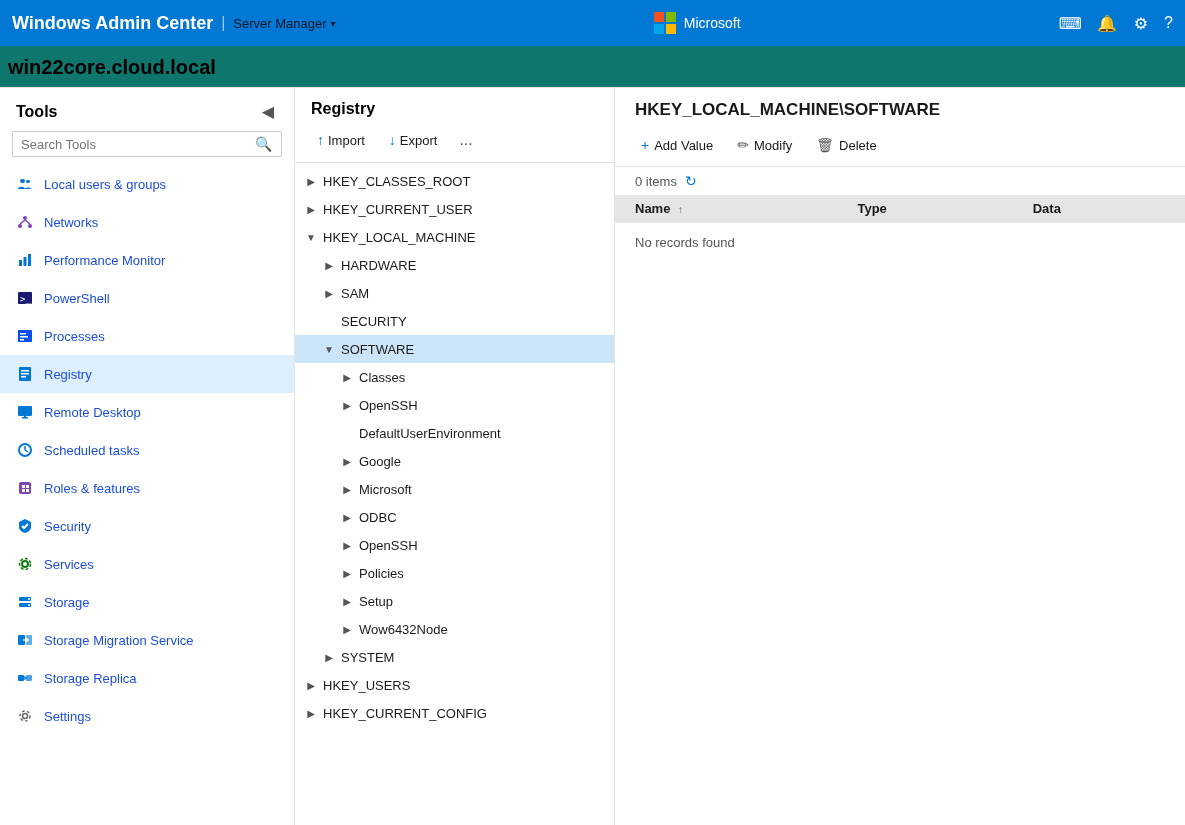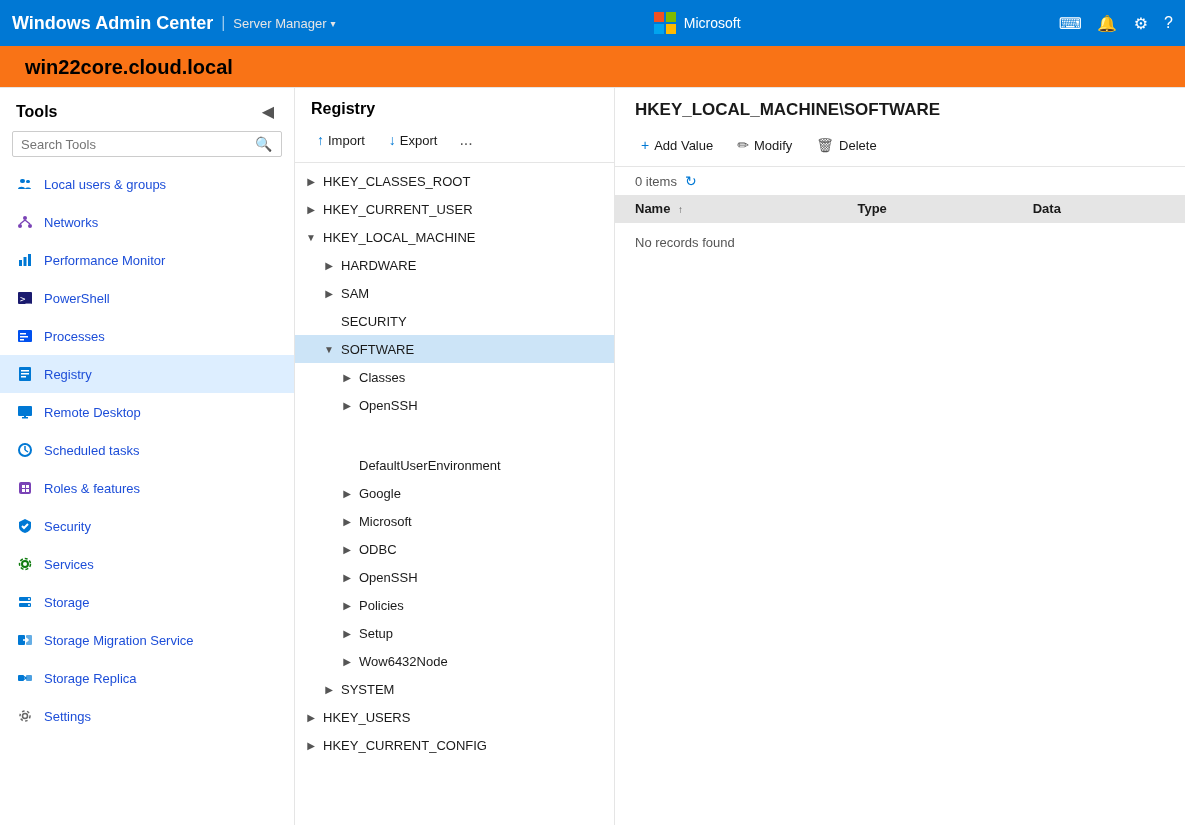--- a/index.html
+++ b/index.html
@@ -21,21 +21,21 @@
       color: #fff;
       white-space: nowrap;
     }
     .topbar-sep {
       color: rgba(255,255,255,0.6);
       margin: 0 8px;
       font-size: 16px;
     }
     .topbar-server {
       font-size: 13px;
-      color: #e5e5e5;
+      color: #0f172a;
       display: flex;
       align-items: center;
       gap: 4px;
       cursor: pointer;
     }
     .topbar-server .chevron { font-size: 10px; }
     .topbar-center {
       flex: 1;
       display: flex;
       align-items: center;
@@ -63,26 +63,26 @@
     
     .main-area {
       flex: 1;
       display: flex;
       flex-direction: column;
       overflow: hidden;
     }
 
     
     .server-header {
-      padding: 10px 16px 8px 25px;
+      padding: 10px 16px 8px 8px;
       font-size: 20px;
       font-weight: 600;
       color: #000;
       border-bottom: 1px solid #e5e5e5;
-      background: #f97316;
+      background: #0f766e;
     }
 
     
     .content-area {
       flex: 1;
       display: flex;
       overflow: hidden;
     }
 
     
@@ -556,21 +556,21 @@
             <span class="tree-label">SOFTWARE</span>
           </div>
           <div class="tree-item" style="padding-left: 44px;">
             <span class="tree-toggle" style="margin-right: 4px;">▶</span>
             <span class="tree-label">Classes</span>
           </div>
           <div class="tree-item" style="padding-left: 44px;">
             <span class="tree-toggle" style="margin-right: 4px;">▶</span>
             <span class="tree-label">OpenSSH</span>
           </div>
-          <div class="tree-item" style="padding-left: 44px; margin-top: 32px;">
+          <div class="tree-item" style="padding-left: 44px;">
             <span class="tree-toggle" style="margin-right: 4px;"></span>
             <span class="tree-label">DefaultUserEnvironment</span>
           </div>
           <div class="tree-item" style="padding-left: 44px;">
             <span class="tree-toggle" style="margin-right: 4px;">▶</span>
             <span class="tree-label">Google</span>
           </div>
           <div class="tree-item" style="padding-left: 44px;">
             <span class="tree-toggle" style="margin-right: 4px;">▶</span>
             <span class="tree-label">Microsoft</span>

